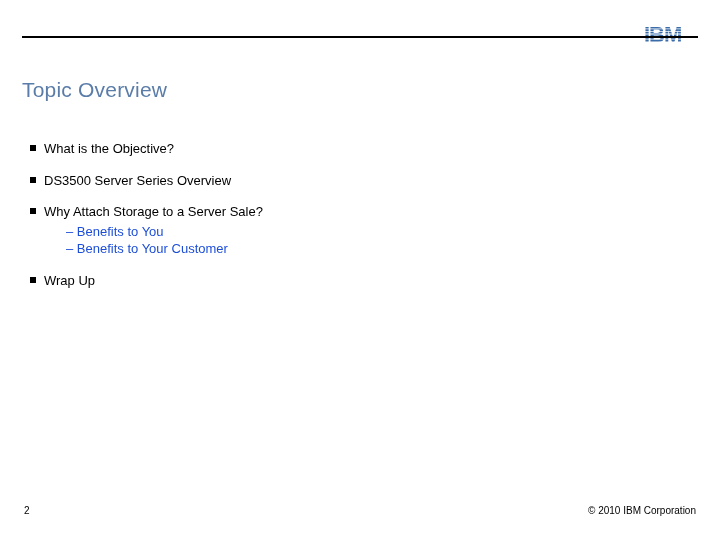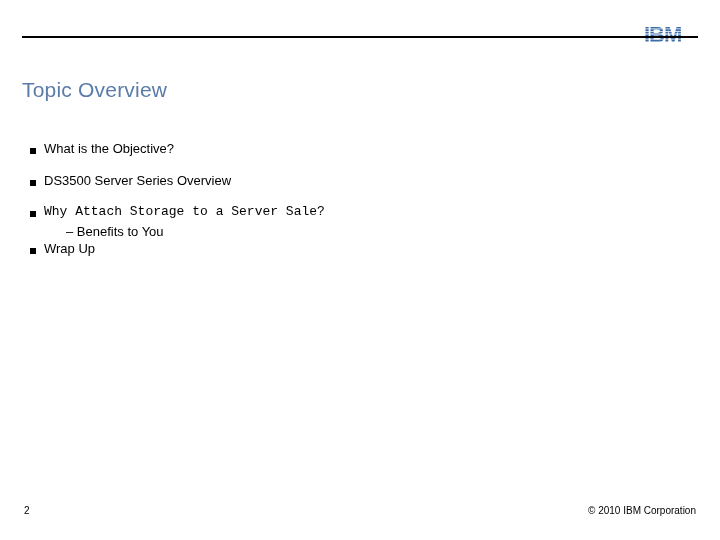--- a/index.html
+++ b/index.html
@@ -35,38 +35,38 @@
     margin-top: 26px;
   }
   .content {
     position: absolute;
     top: 140px;
     left: 30px;
     right: 30px;
   }
   .bullet-item {
     display: flex;
-    align-items: center;
+    align-items: flex-start;
     margin-bottom: 14px;
     font-size: 13px;
     color: #000;
   }
   .bullet-square {
     width: 6px;
     height: 6px;
     background: #000;
     margin-top: 5px;
     margin-right: 8px;
     flex-shrink: 0;
   }
   .bullet-text { line-height: 1.35; }
   .sub-item {
     margin-left: 36px;
     font-size: 13px;
-    color: #000000;
+    color: #1d4ed8;
     line-height: 1.35;
   }
   .sub-dash::before { content: "– "; }
   .page-number {
     position: absolute;
     bottom: 24px;
     left: 24px;
     font-size: 10px;
     color: #000;
   }
@@ -108,25 +108,26 @@
 
 <div class="content">
   <div class="bullet-item">
     <div class="bullet-square"></div>
     <div class="bullet-text">What is the Objective?</div>
   </div>
   <div class="bullet-item">
     <div class="bullet-square"></div>
     <div class="bullet-text">DS3500 Server Series Overview</div>
   </div>
-  <div class="bullet-item" style="margin-bottom:2px;font-family:Liberation Mono, monospace;">
+  <div class="bullet-item" style="margin-bottom:2px;">
     <div class="bullet-square"></div>
     <div class="bullet-text">Why Attach Storage to a Server Sale?</div>
   </div>
   <div class="sub-item sub-dash">Benefits to You</div>
+  <div class="sub-item sub-dash" style="margin-bottom:14px;">Benefits to Your Customer</div>
   <div class="bullet-item">
     <div class="bullet-square"></div>
     <div class="bullet-text">Wrap Up</div>
   </div>
 </div>
 
 <div class="page-number">2</div>
 <div class="copyright">© 2010 IBM Corporation</div>
 
 </body></html>

